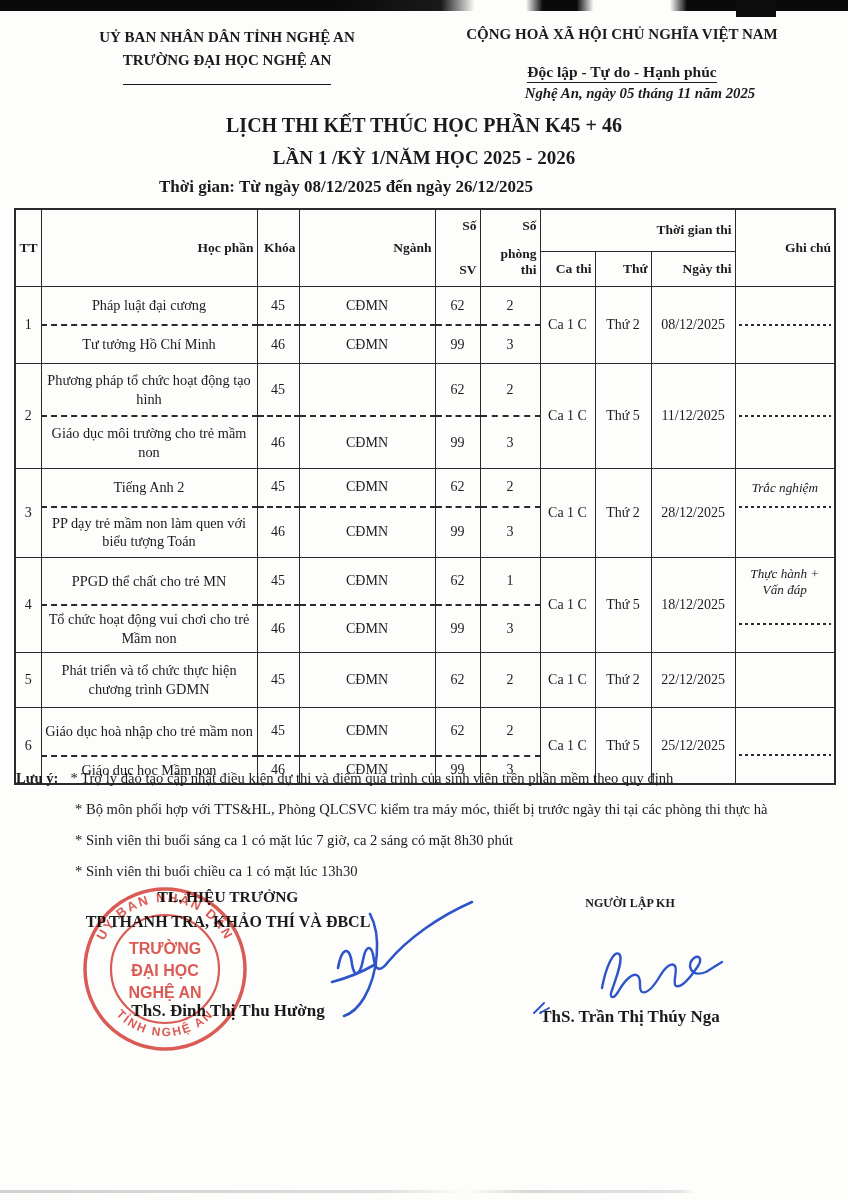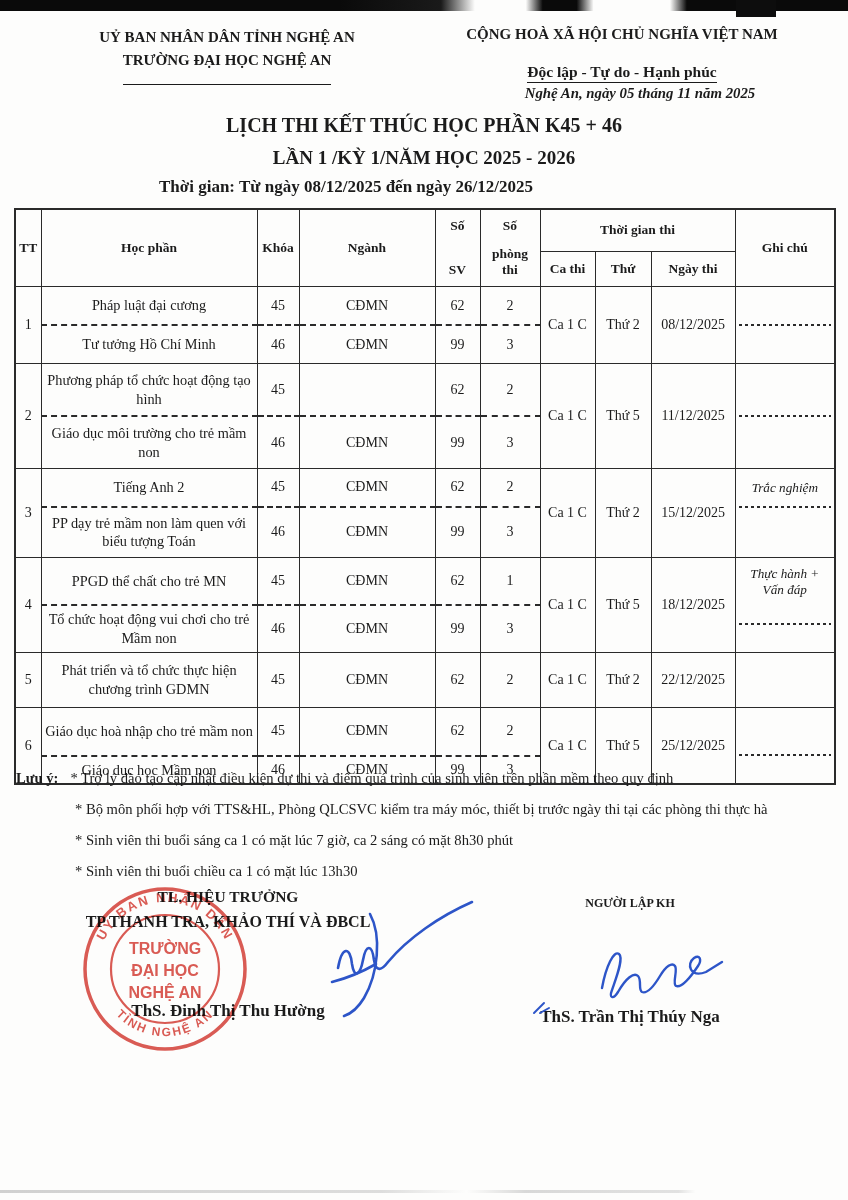--- a/index.html
+++ b/index.html
@@ -30,21 +30,21 @@
   .title1{position:absolute;left:0;top:114px;width:848px;text-align:center;font-weight:bold;font-size:20px;}
   .title2{position:absolute;left:0;top:147px;width:848px;text-align:center;font-weight:bold;font-size:19px;}
   .title3{position:absolute;left:0;top:177px;width:692px;text-align:center;font-weight:bold;font-size:17px;}
   
   table.sched{
     position:absolute;left:14px;top:208px;width:820px;
     border-collapse:collapse;table-layout:fixed;
     border:2px solid #2a2a2a;font-size:14px;
   }
   table.sched th,table.sched td{border:1px solid #2a2a2a;padding:2px 3px;vertical-align:middle;text-align:center;overflow:hidden;}
-  table.sched th{font-weight:bold;font-size:13.5px;}
+  table.sched th{font-weight:bold;font-size:13.5px;text-align:right;}
   tr.hr1{height:38px;} tr.hr2{height:32px;}
   .th-split{padding:0;}
   .th-split .split{display:flex;flex-direction:column;justify-content:space-between;height:60px;padding:6px 0;}
   td.hp{text-align:left;padding-left:6px;font-size:14.3px;line-height:1.3;}
   .db{border-bottom:2px dashed #2a2a2a !important;}
   tr.rh37{height:37px;} tr.rh51{height:51px;} tr.rh49{height:49px;}
   tr.rh46{height:46px;} tr.rh55{height:55px;} tr.rh27{height:27px;}
   td.gc-cell{vertical-align:top;padding:0;}
   .gc{display:flex;flex-direction:column;width:100%;}
   .gc.gh74{height:72px;} .gc.gh102{height:100px;} .gc.gh86{height:84px;}
@@ -197,21 +197,21 @@
 
       <tr class="rh37">
         <td rowspan="2">3</td>
         <td class="hp db">Tiếng Anh 2</td>
         <td class="db">45</td>
         <td class="db">CĐMN</td>
         <td class="db">62</td>
         <td class="db">2</td>
         <td rowspan="2">Ca 1 C</td>
         <td rowspan="2">Thứ 2</td>
-        <td rowspan="2">15/12/2025</td>
+        <td rowspan="2">28/12/2025</td>
         <td rowspan="2" class="gc-cell">
           <div class="gc gh86">
               <div class="gc-top">
                 <span class="gc-text">Trắc nghiệm</span>
               </div>
               <div class="gc-dash"></div>
               <div class="gc-bot"></div>
             </div>
         </td>
       </tr>

